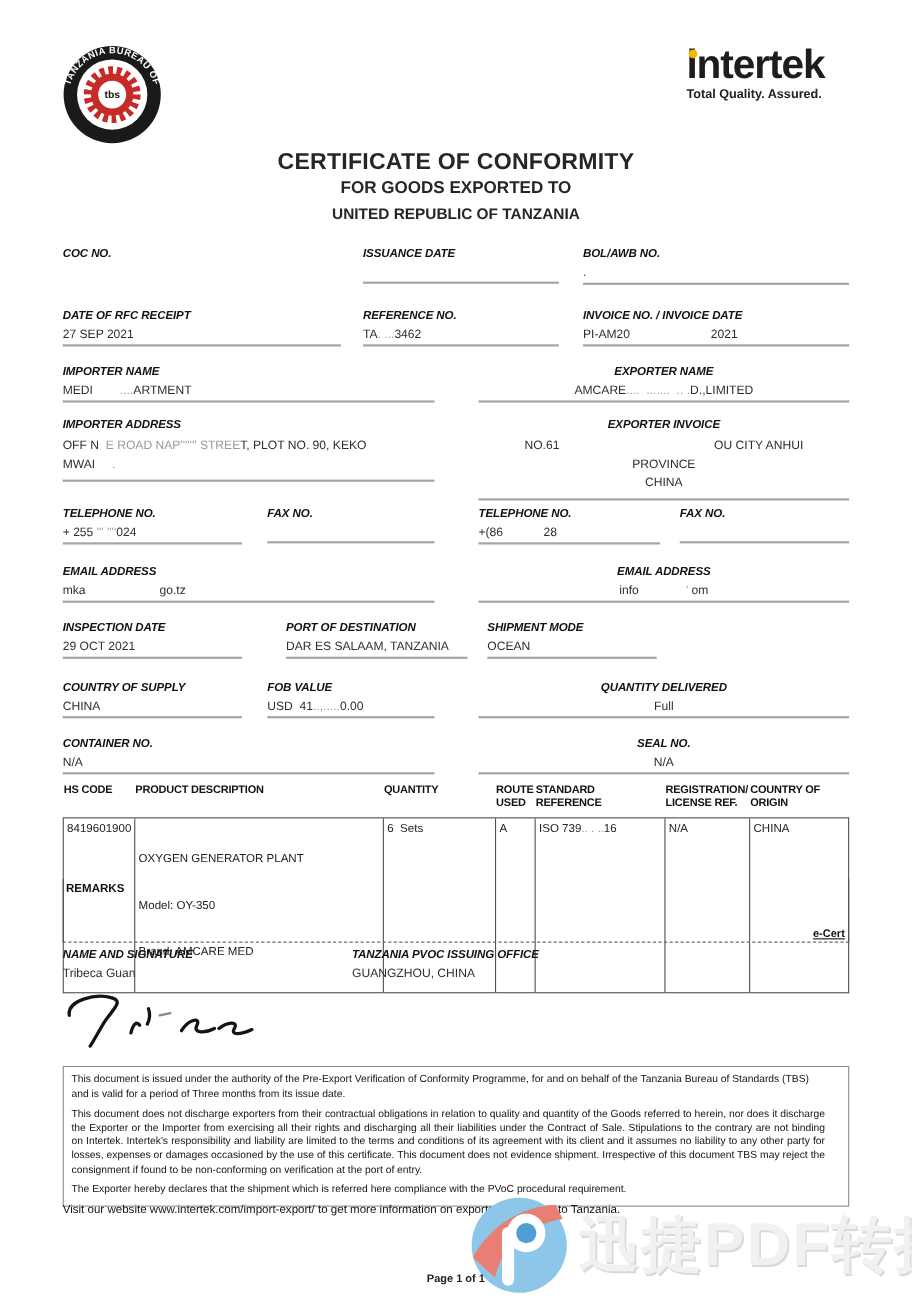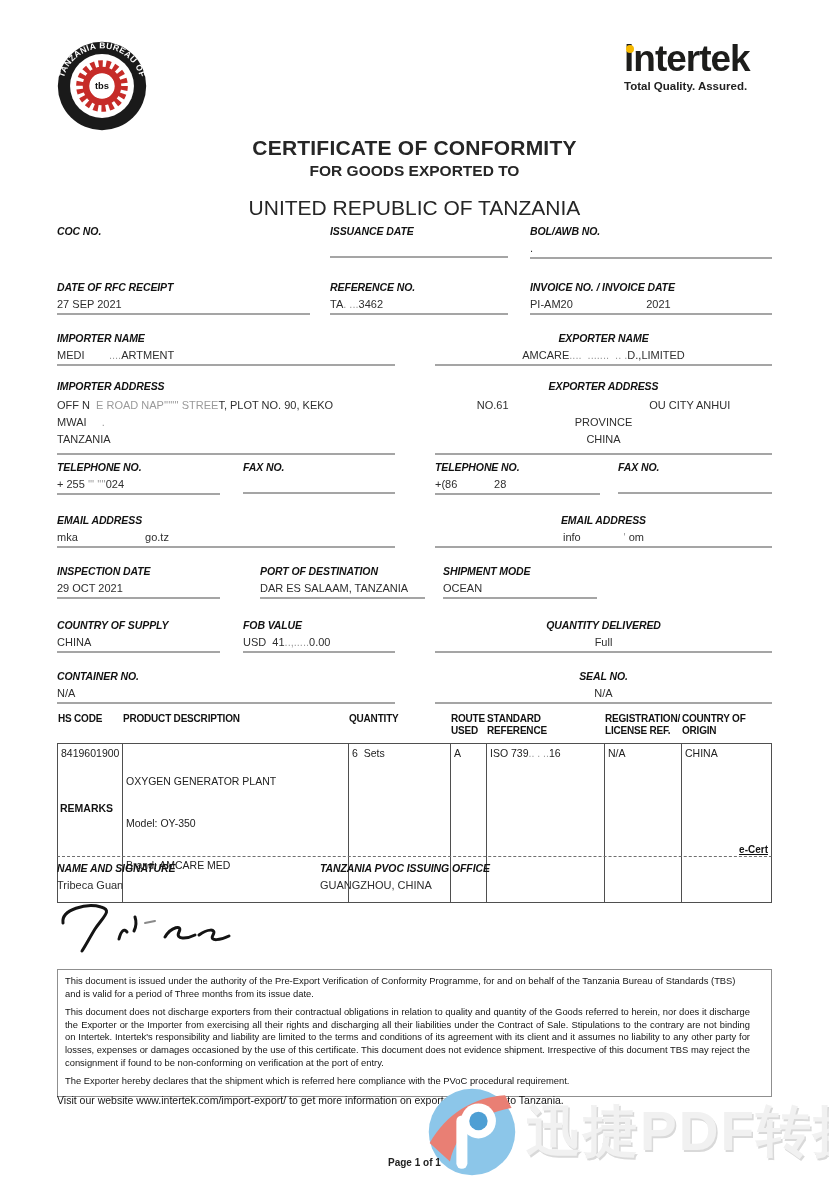--- a/index.html
+++ b/index.html
@@ -8,21 +8,21 @@
 
   
   .tbs-logo { position:absolute; left:55px; top:36px; width:94px; height:100px; }
   .intertek { position:absolute; left:624px; top:40px; }
   .intertek-brand { position:relative; font-size:37px; font-weight:bold; letter-spacing:-1px; color:#1d1d1b; line-height:38px; }
   .intertek-dot { position:absolute; left:2px; top:5px; width:8px; height:8px; border-radius:50%; background:#f5b800; }
   .intertek-tagline { font-size:11.5px; font-weight:bold; color:#222; margin-top:2px; }
   .title { position:absolute; left:0; top:136px; width:100%; text-align:center; color:#262626; }
   .title-l1 { font-size:21px; font-weight:bold; letter-spacing:0.2px; }
   .title-l2 { font-size:15.5px; font-weight:bold; margin-top:2px; }
-  .title-l3 { font-size:21px; font-weight:normal; margin-top:16px; }
+  .title-l3 { font-size:14px; font-weight:bold; margin-top:6px; }
 
   
   .frow { position:absolute; left:57px; width:715px; display:flex; }
   .lab { font-size:10.5px; font-weight:bold; color:#121212; margin-bottom:5px; letter-spacing:-0.1px;font-style:italic; }
   .val { font-size:11px; color:#2e2e2e; min-height:16px; padding-bottom:3px; border-bottom:2px solid #a5a5a5; white-space:pre-wrap; }
   .val-lines { border-bottom:2px solid #a5a5a5; padding-bottom:5px; }
   .val-lines .vline { font-size:11px; color:#2e2e2e; line-height:17px; min-height:17px; white-space:pre-wrap; }
   .smudge { color:#9a9a9a; filter:blur(0.5px); }
   .w253{width:253px;} .w178{width:178px;} .w242{width:242px;}
   .w338{width:338px;} .w337{width:337px;text-align:center;}
@@ -135,25 +135,24 @@
       <div class="val"><span>AMCARE</span><span class="smudge">....  .......  .. .</span><span>D.,LIMITED</span></div>
     </div>
   </div>
 
   <div class="frow" style="top:380px">
     <div class="w338">
       <div class="lab">IMPORTER ADDRESS</div>
       <div class="val-lines">
         <div class="vline"><span>OFF N</span><span class="smudge">  E ROAD NAP''''''' STREE</span><span>T, PLOT NO. 90, KEKO</span></div>
         <div class="vline"><span>MWAI</span><span class="smudge">     .</span></div>
-        <div class="vline"><span>TANZANIA</span></div>
       </div>
     </div>
     <div class="w337 g40">
-      <div class="lab">EXPORTER ADDRESS</div>
+      <div class="lab">EXPORTER INVOICE</div>
       <div class="val-lines">
         <div class="vline"><span>NO.61</span><span>                                              </span><span>OU CITY ANHUI</span></div>
         <div class="vline"><span>PROVINCE</span></div>
         <div class="vline"><span>CHINA</span></div>
       </div>
     </div>
   </div>
 
   <div class="frow" style="top:461px">
     <div class="w163">

